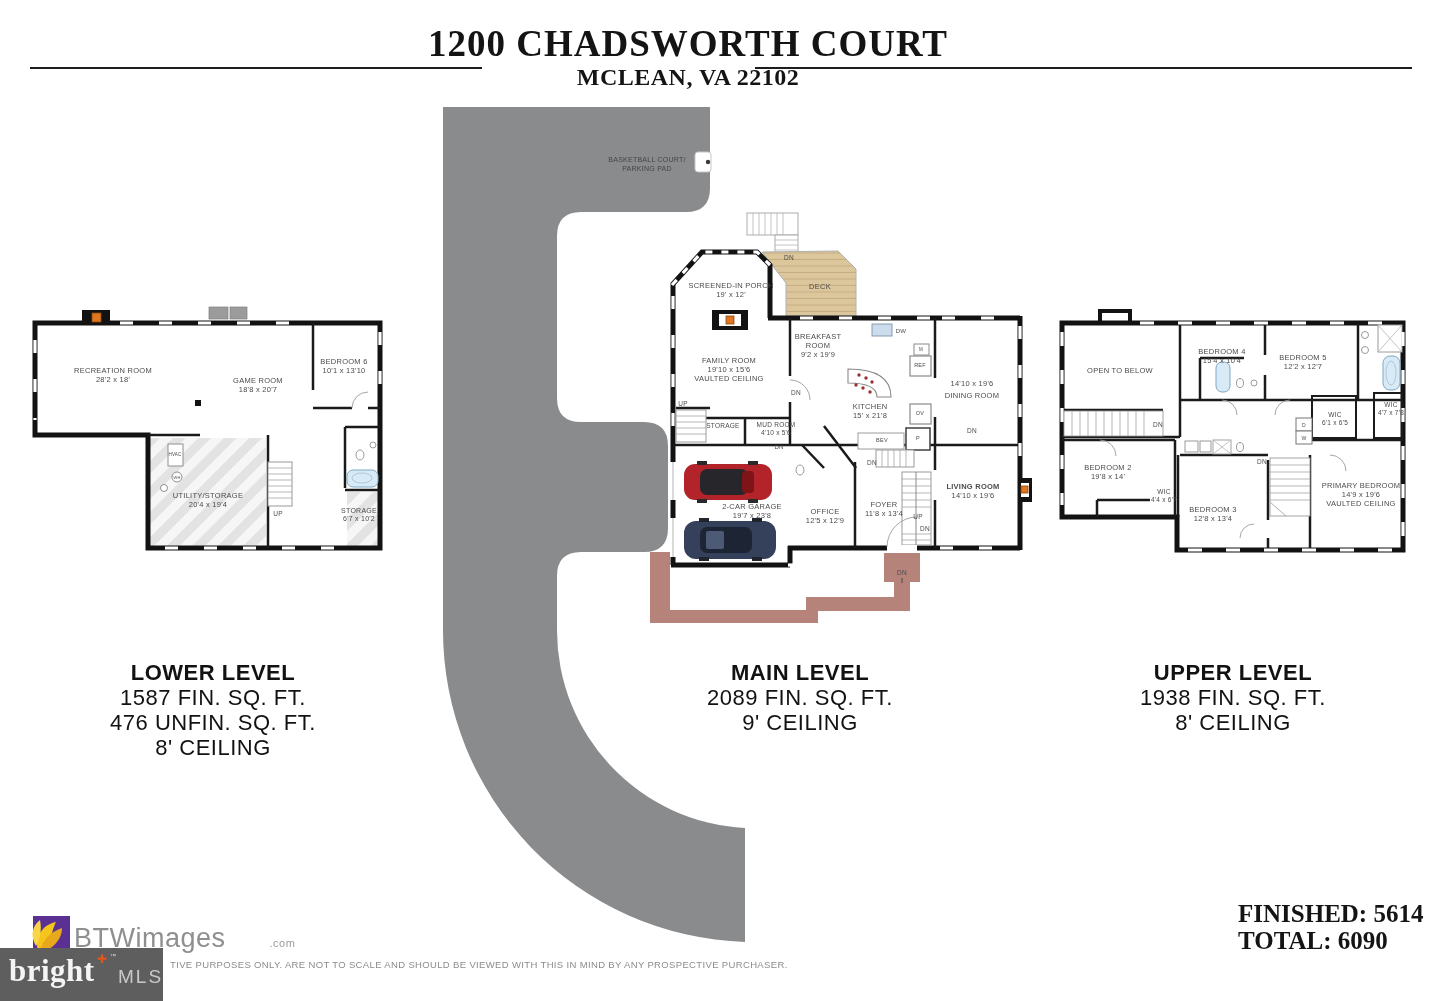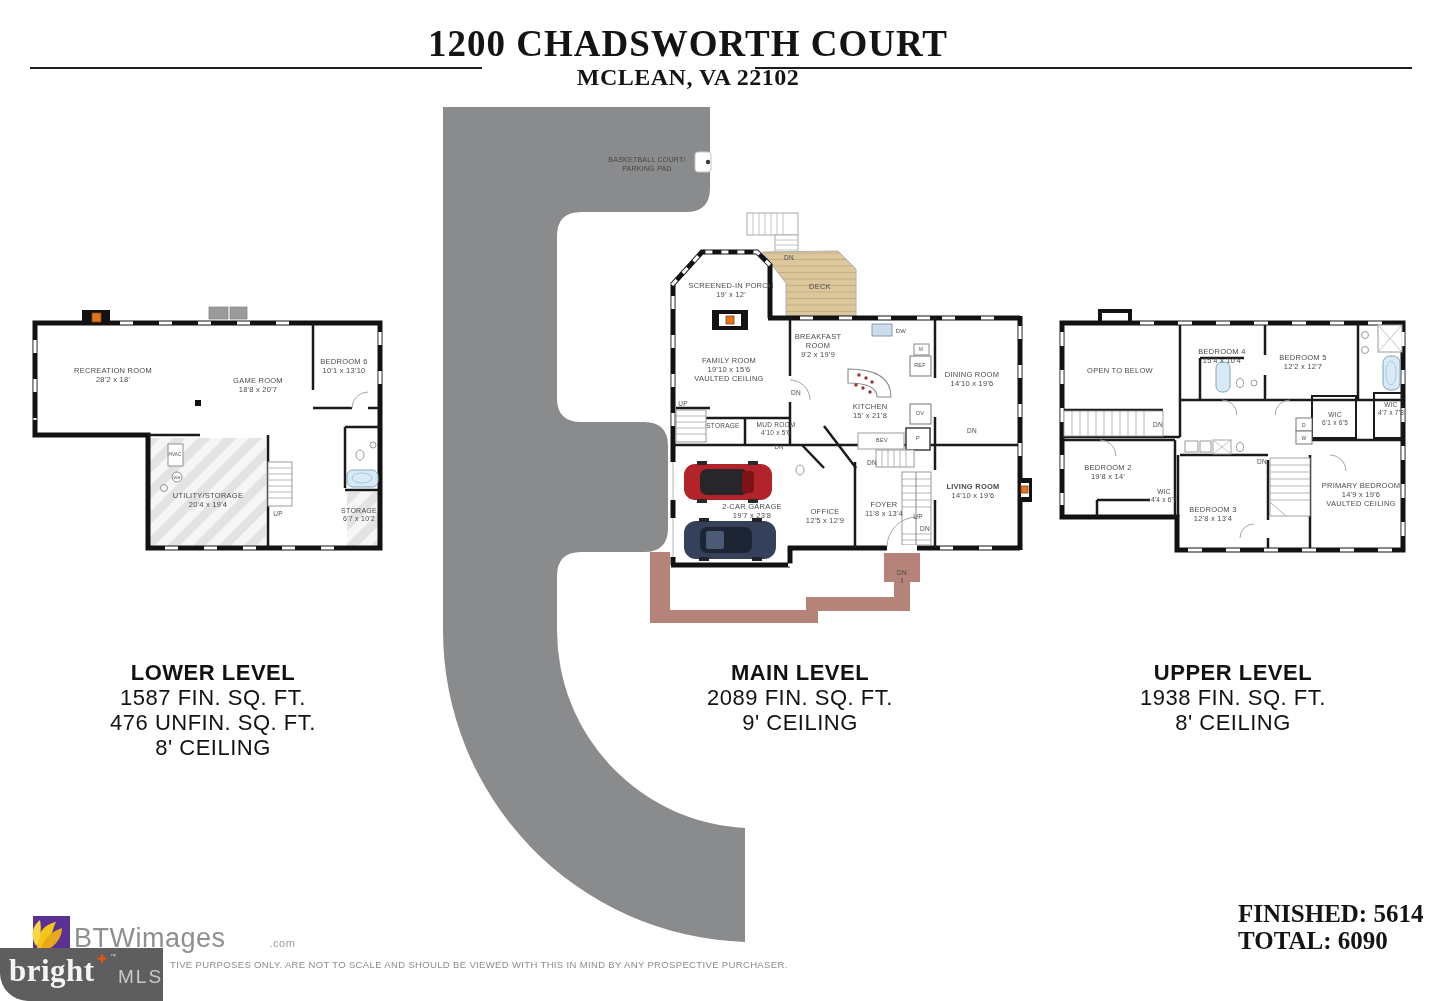--- a/index.html
+++ b/index.html
@@ -1,17 +1,17 @@
 <!DOCTYPE html>
 <html><head>
 <meta charset="utf-8">
 <style>
   html,body{margin:0;padding:0;background:#ffffff;}
   #stage{position:relative;width:1440px;height:1001px;background:#ffffff;overflow:hidden;
-         font-family:"Liberation Sans",sans-serif;border-radius:28px;}
+         font-family:"Liberation Sans",sans-serif;}
   
   .hdr-title{position:absolute;top:22px;left:0;width:1376px;text-align:center;
              font-family:"Liberation Serif",serif;font-size:37px;font-weight:600;
              letter-spacing:1px;color:#141414;white-space:nowrap;}
   .hdr-sub{position:absolute;top:64px;left:0;width:1376px;text-align:center;
            font-family:"Liberation Serif",serif;font-size:24px;font-weight:600;
            letter-spacing:.5px;color:#141414;white-space:nowrap;}
   .hline{position:absolute;top:67px;height:2px;background:#1d1d1d;}
   #hline-left{left:30px;width:452px;}
   #hline-right{left:755px;width:657px;}
@@ -420,21 +420,21 @@
       <div class="plan-label" style="left: 820px; top: 287px;">DECK</div>
       <div class="plan-label" style="left: 729px; top: 361px;">FAMILY ROOM</div>
       <div class="plan-label" style="left: 729px; top: 370px;">19'10 x 15'6</div>
       <div class="plan-label" style="left: 729px; top: 379px;">VAULTED CEILING</div>
       <div class="plan-label" style="left: 818px; top: 337px;">BREAKFAST</div>
       <div class="plan-label" style="left: 818px; top: 346px;">ROOM</div>
       <div class="plan-label" style="left: 818px; top: 355px;">9'2 x 19'9</div>
       <div class="plan-label" style="left: 901px; top: 331px; font-size: 6px;">DW</div>
       <div class="plan-label" style="left: 921px; top: 350px; font-size: 4.5px;">M</div>
       <div class="plan-label" style="left: 920px; top: 366px; font-size: 5.5px;">REF</div>
-      <div class="plan-label" style="left: 972px; top: 375px;">DINING ROOM</div>
+      <div class="plan-label" style="left: 972px; top: 396px;">DINING ROOM</div>
       <div class="plan-label" style="left: 972px; top: 384px;">14'10 x 19'6</div>
       <div class="plan-label" style="left: 870px; top: 407px;">KITCHEN</div>
       <div class="plan-label" style="left: 870px; top: 416px;">15' x 21'8</div>
       <div class="plan-label" style="left: 920px; top: 414px; font-size: 5.5px;">OV</div>
       <div class="plan-label" style="left: 918px; top: 439px; font-size: 5.5px;">P</div>
       <div class="plan-label" style="left: 882px; top: 441px; font-size: 5.5px;">BEV</div>
       <div class="plan-label" style="left: 796px; top: 393px; font-size: 6.5px;">DN</div>
       <div class="plan-label" style="left: 683px; top: 404px; font-size: 6.5px;">UP</div>
       <div class="plan-label" style="left: 723px; top: 426px; font-size: 6.5px;">STORAGE</div>
       <div class="plan-label" style="left: 776px; top: 425px; font-size: 6.5px;">MUD ROOM</div>

